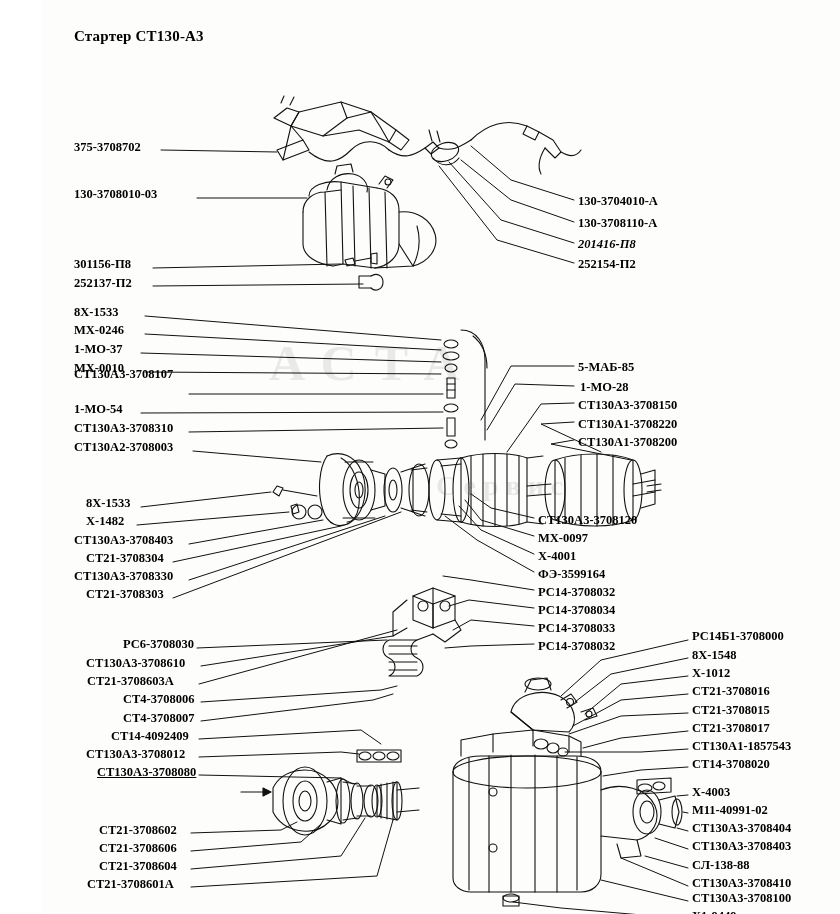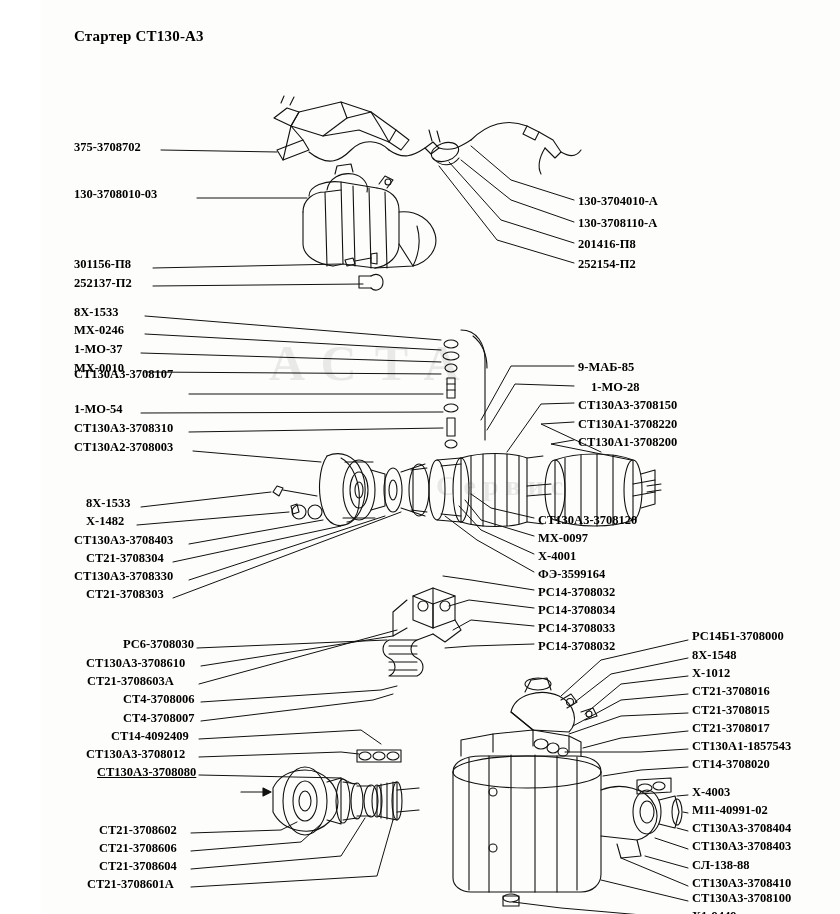--- a/index.html
+++ b/index.html
@@ -369,24 +369,24 @@
       <div class="lbl" style="left: 45px; top: 748px;">СТ130А3-3708012</div>
       <div class="lbl" style="left: 56px; top: 766px; text-decoration: underline;">СТ130А3-3708080</div>
       <div class="lbl" style="left: 58px; top: 824px;">СТ21-3708602</div>
       <div class="lbl" style="left: 58px; top: 842px;">СТ21-3708606</div>
       <div class="lbl" style="left: 58px; top: 860px;">СТ21-3708604</div>
       <div class="lbl" style="left: 46px; top: 878px;">СТ21-3708601А</div>
     </div>
   <div id="labels-right">
       <div class="lbl" style="left: 537px; top: 195px;">130-3704010-А</div>
       <div class="lbl" style="left: 537px; top: 217px;">130-3708110-А</div>
-      <div class="lbl" style="left: 537px; top: 238px;">201416-П8</div>
+      <div class="lbl" style="left: 537px; top: 238px; font-style: italic;">201416-П8</div>
       <div class="lbl" style="left: 537px; top: 258px;">252154-П2</div>
-      <div class="lbl" style="left: 537px; top: 361px;">9-МАБ-85</div>
-      <div class="lbl" style="left: 550px; top: 381px;">1-МО-28</div>
+      <div class="lbl" style="left: 537px; top: 361px;">5-МАБ-85</div>
+      <div class="lbl" style="left: 539px; top: 381px;">1-МО-28</div>
       <div class="lbl" style="left: 537px; top: 399px;">СТ130А3-3708150</div>
       <div class="lbl" style="left: 537px; top: 418px;">СТ130А1-3708220</div>
       <div class="lbl" style="left: 537px; top: 436px;">СТ130А1-3708200</div>
       <div class="lbl" style="left: 497px; top: 514px;">СТ130А3-3708120</div>
       <div class="lbl" style="left: 497px; top: 532px;">МХ-0097</div>
       <div class="lbl" style="left: 497px; top: 550px;">Х-4001</div>
       <div class="lbl" style="left: 497px; top: 568px;">ФЭ-3599164</div>
       <div class="lbl" style="left: 497px; top: 586px;">РС14-3708032</div>
       <div class="lbl" style="left: 497px; top: 604px;">РС14-3708034</div>
       <div class="lbl" style="left: 497px; top: 622px;">РС14-3708033</div>

